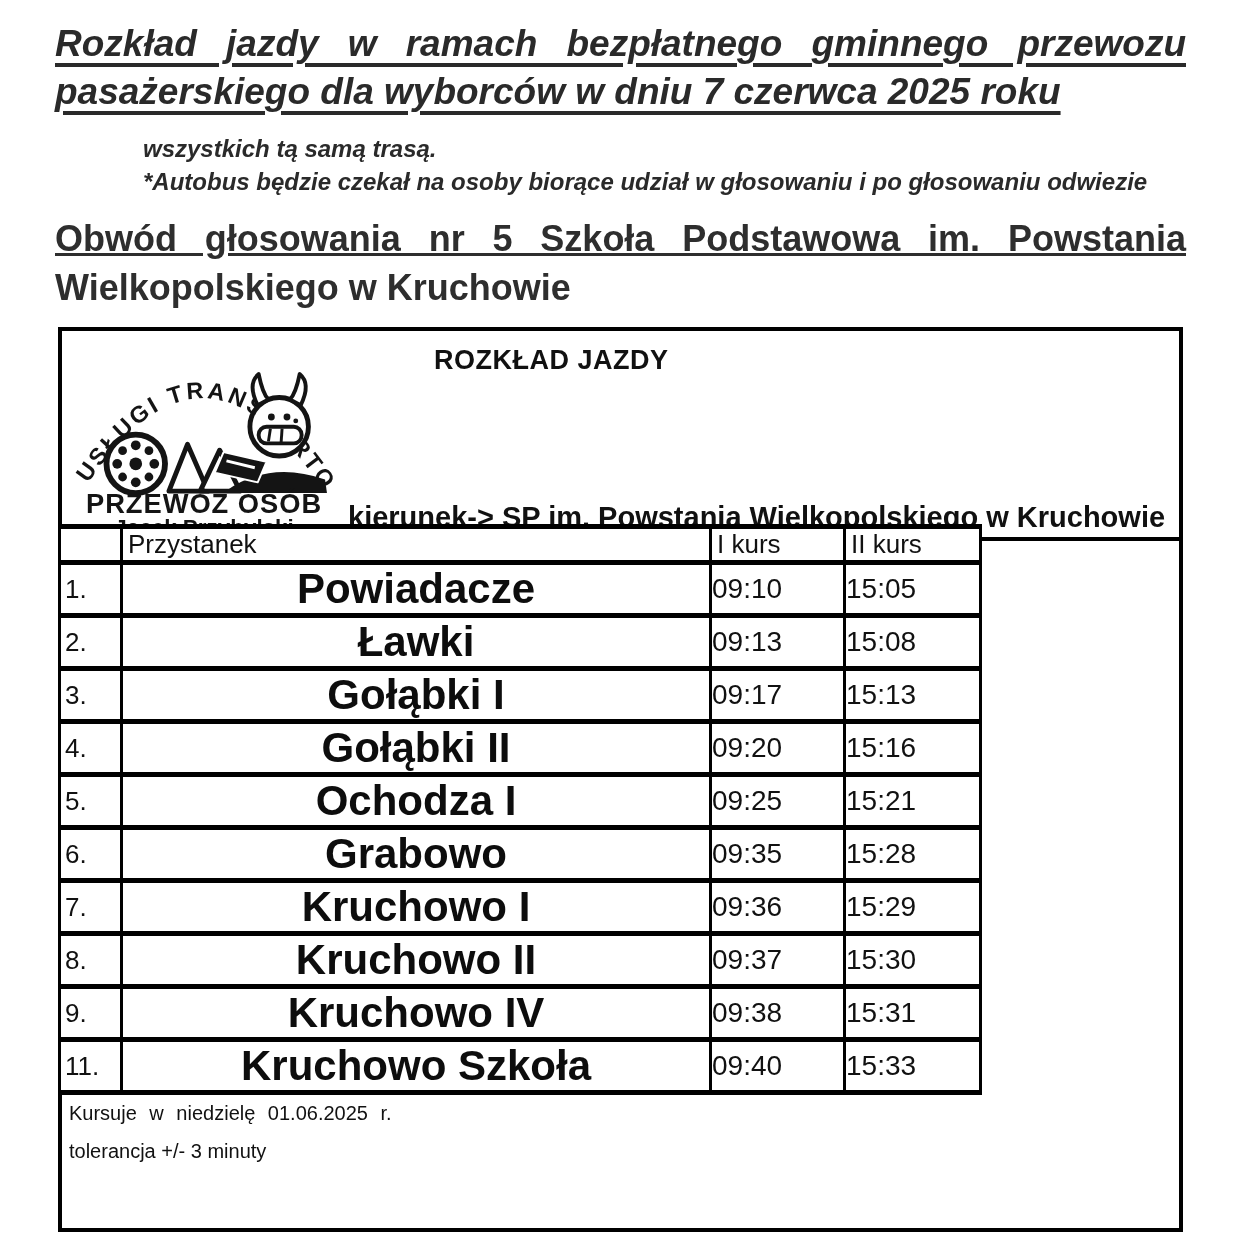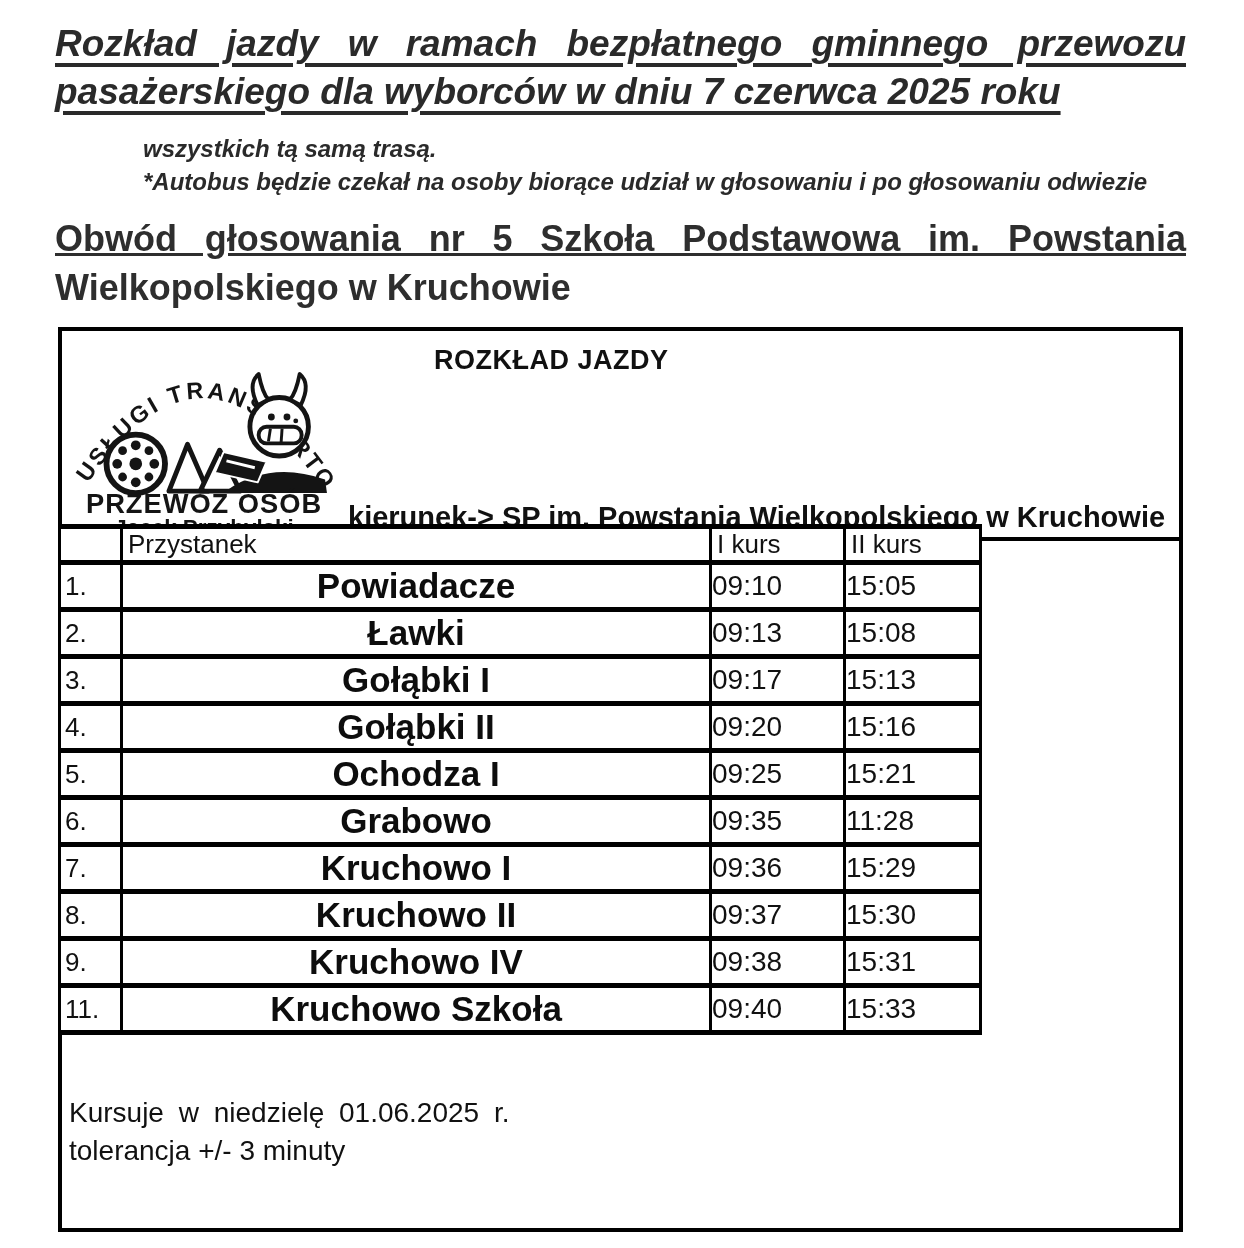--- a/index.html
+++ b/index.html
@@ -76,26 +76,26 @@
     border-left: 3px solid #000; border-right: 3px solid #000;
     border-top: 5px solid #000; border-bottom: 5px solid #000;
     background: #fff; overflow: hidden; white-space: nowrap;
   }
   .timetable th {
     height: 35px; font-weight: normal; font-size: 26px;
     text-align: left; padding: 0 0 0 5px; color: #111;
   }
   .timetable td { height: 47px; }
   .timetable td.num  { font-size: 26px; text-align: left; padding-left: 4px; color: #111; }
-  .timetable td.stop { font-size: 35px; font-weight: bold; text-align: center; color: #0d0d0d; }
+  .timetable td.stop { font-size: 42px; font-weight: bold; text-align: center; color: #0d0d0d; }
   .timetable td.time { font-size: 28px; text-align: left; padding-right: 7px; color: #111; }
 
   .frame-footer {
     position: absolute; left: 7px; top: 763px;
-    font-size: 28px; color: #111; line-height: 38px;
+    font-size: 20px; color: #111; line-height: 38px;
   }
   .frame-footer .f1 { word-spacing: 7px; }
 </style>
 </head>
 <body>
 
 <div class="page">
 
   <div class="doc-title">
     <div class="line justify-line">Rozkład jazdy w ramach bezpłatnego gminnego przewozu</div>
@@ -212,21 +212,21 @@
           <tr>
             <td class="num">5.</td>
             <td class="stop">Ochodza I</td>
             <td class="time">09:25</td>
             <td class="time">15:21</td>
           </tr>
           <tr>
             <td class="num">6.</td>
             <td class="stop">Grabowo</td>
             <td class="time">09:35</td>
-            <td class="time">11:28</td>
+            <td class="time">15:28</td>
           </tr>
           <tr>
             <td class="num">7.</td>
             <td class="stop">Kruchowo I</td>
             <td class="time">09:36</td>
             <td class="time">15:29</td>
           </tr>
           <tr>
             <td class="num">8.</td>
             <td class="stop">Kruchowo II</td>

